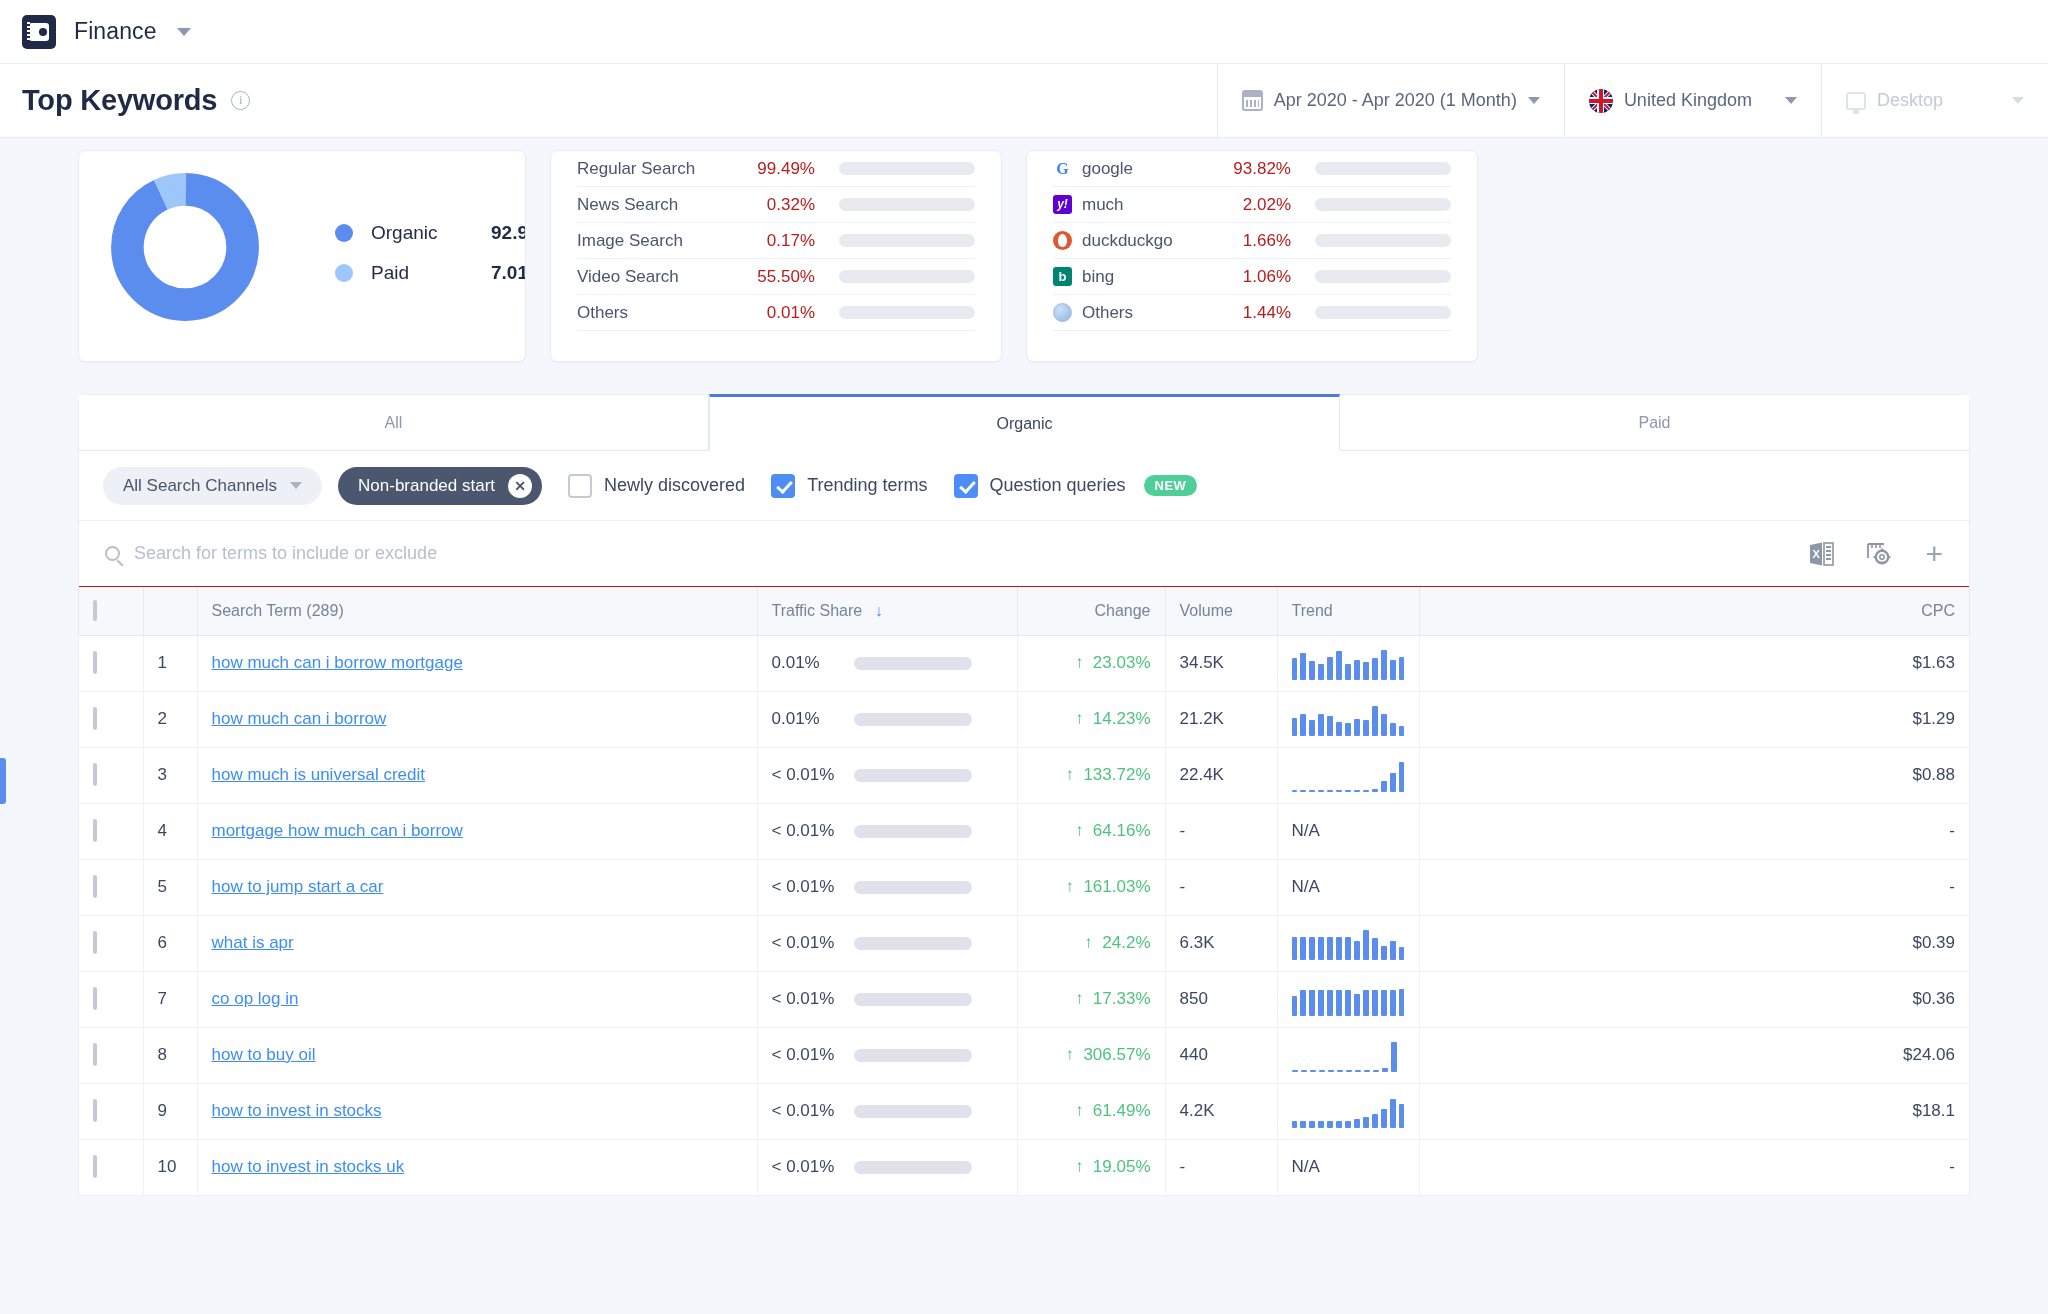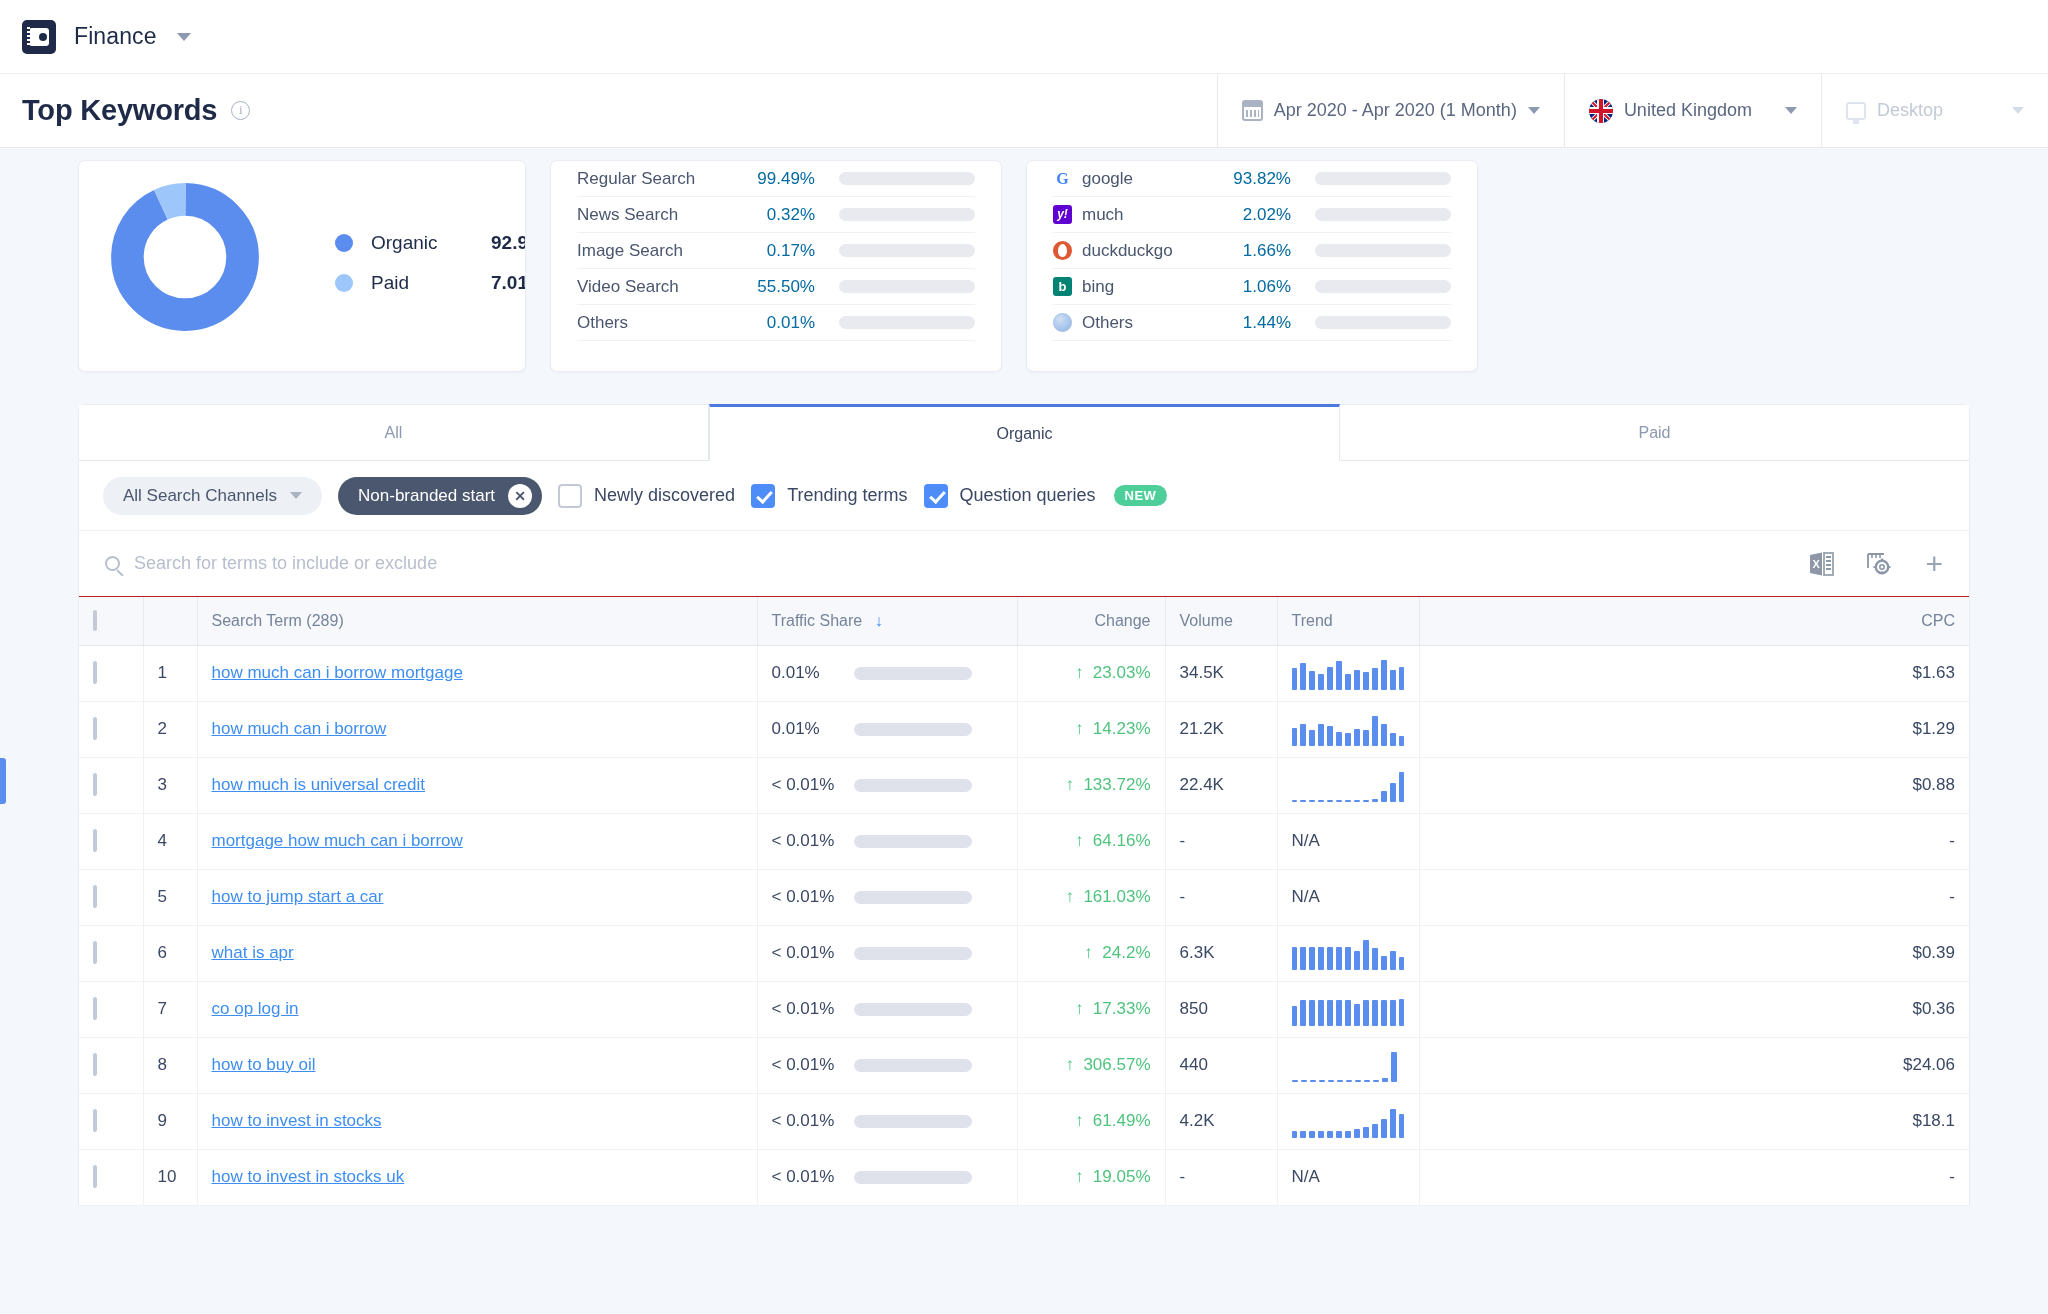--- a/index.html
+++ b/index.html
@@ -5,21 +5,21 @@
   * { box-sizing: border-box; margin: 0; padding: 0; }
   html, body {
     width: 2048px; height: 1314px;
     background: #f4f7fc;
     font-family: "Liberation Sans", sans-serif;
     overflow: hidden;
   }
 
   
   .appbar {
-    height: 74px; background: #fff;
+    height: 64px; background: #fff;
     display: flex; align-items: center;
     padding-left: 22px;
     border-bottom: 1px solid #eceff4;
   }
   .logo-mark {
     width: 34px; height: 34px; border-radius: 5px;
     background: #1e2a47; position: relative; flex: none;
     display: flex; align-items: center; justify-content: center;
   }
   .logo-mark .inner {
@@ -141,21 +141,21 @@
   }
   .legend-label { font-size: 19px; color: #1e2a47; margin-left: 18px; width: 120px; }
   .legend-val { font-size: 19px; font-weight: bold; color: #1e2a47; }
 
   .srow {
     display: flex; align-items: center; height: 36px;
     border-bottom: 1px solid #eef1f6;
   }
   .srow:last-child { border-bottom: 1px solid #eef1f6; }
   .srow .nm { font-size: 17px; color: #4a566e; flex: 1; display: flex; align-items: center; gap: 10px; }
-  .srow .pc { font-size: 17px; color: #0369a1; width: 92px; text-align: right; }
+  .srow .pc { font-size: 17px; color: #b91c1c; width: 92px; text-align: right; }
   .srow .bar { width: 136px; height: 13px; background: #e8eaef; border-radius: 7px; margin-left: 24px; overflow: hidden; }
   .srow .bar .fill { height: 100%; background: #4169c9; border-radius: 7px; }
 
   .eng-ico { width: 19px; height: 19px; flex: none; border-radius: 3px; }
   .eng-google { border-radius: 50%; background: #fff; position: relative; font-size: 16px; font-weight: bold; color:#4285f4; text-align:center; line-height:19px; font-family:"Liberation Serif",serif;}
   .eng-yahoo { background: #5f01d1; color: #fff; font-size: 12px; font-weight: bold; text-align: center; line-height: 19px; font-style: italic; }
   .eng-ddg { border-radius: 50%; background: #de5833; position: relative; }
   .eng-ddg:after { content:""; position:absolute; left:5px; top:3px; width:9px;height:13px;border-radius:50% 50% 45% 45%;background:#fff; }
   .eng-bing { background: #008373; color: #fff; font-size: 13px; font-weight: bold; text-align:center; line-height:19px; }
   .eng-other { border-radius: 50%; background: radial-gradient(circle at 35% 30%, #cfe0f5, #8eb4e3); border: 1px solid #9fbde6; }
@@ -190,21 +190,21 @@
   .pill {
     height: 38px; border-radius: 19px; background: #edf0f5;
     display: flex; align-items: center; gap: 13px;
     padding: 0 20px; font-size: 17px; color: #4a566e;
   }
   .pill.dark { background: #4b576e; color: #fff; padding-right: 10px; }
   .pill .x {
     width: 24px; height: 24px; border-radius: 50%; background: #fff;
     color: #4b576e; font-size: 14px; line-height: 24px; text-align: center; font-weight: bold;
   }
-  .chk-item { display: flex; align-items: center; gap: 12px; font-size: 18px; color: #3b4864; }
+  .chk-item { display: flex; align-items: center; gap: 12px; font-size: 18px; color: #3b4864; margin-left: 10px; }
   .chk { width: 24px; height: 24px; border-radius: 4px; border: 2px solid #c3cad6; background: #fff; }
   .chk.on { background: #4e8cf7; border-color: #4e8cf7; position: relative; }
   .chk.on:after {
     content: ""; position: absolute; left: 7px; top: 2px;
     width: 6px; height: 12px; border: solid #fff; border-width: 0 3px 3px 0;
     transform: rotate(42deg);
   }
   .badge-new {
     background: #4ecf9a; color: #fff; font-size: 13px; font-weight: bold;
     padding: 3px 11px; border-radius: 11px; letter-spacing: .4px; margin-left: 6px;

